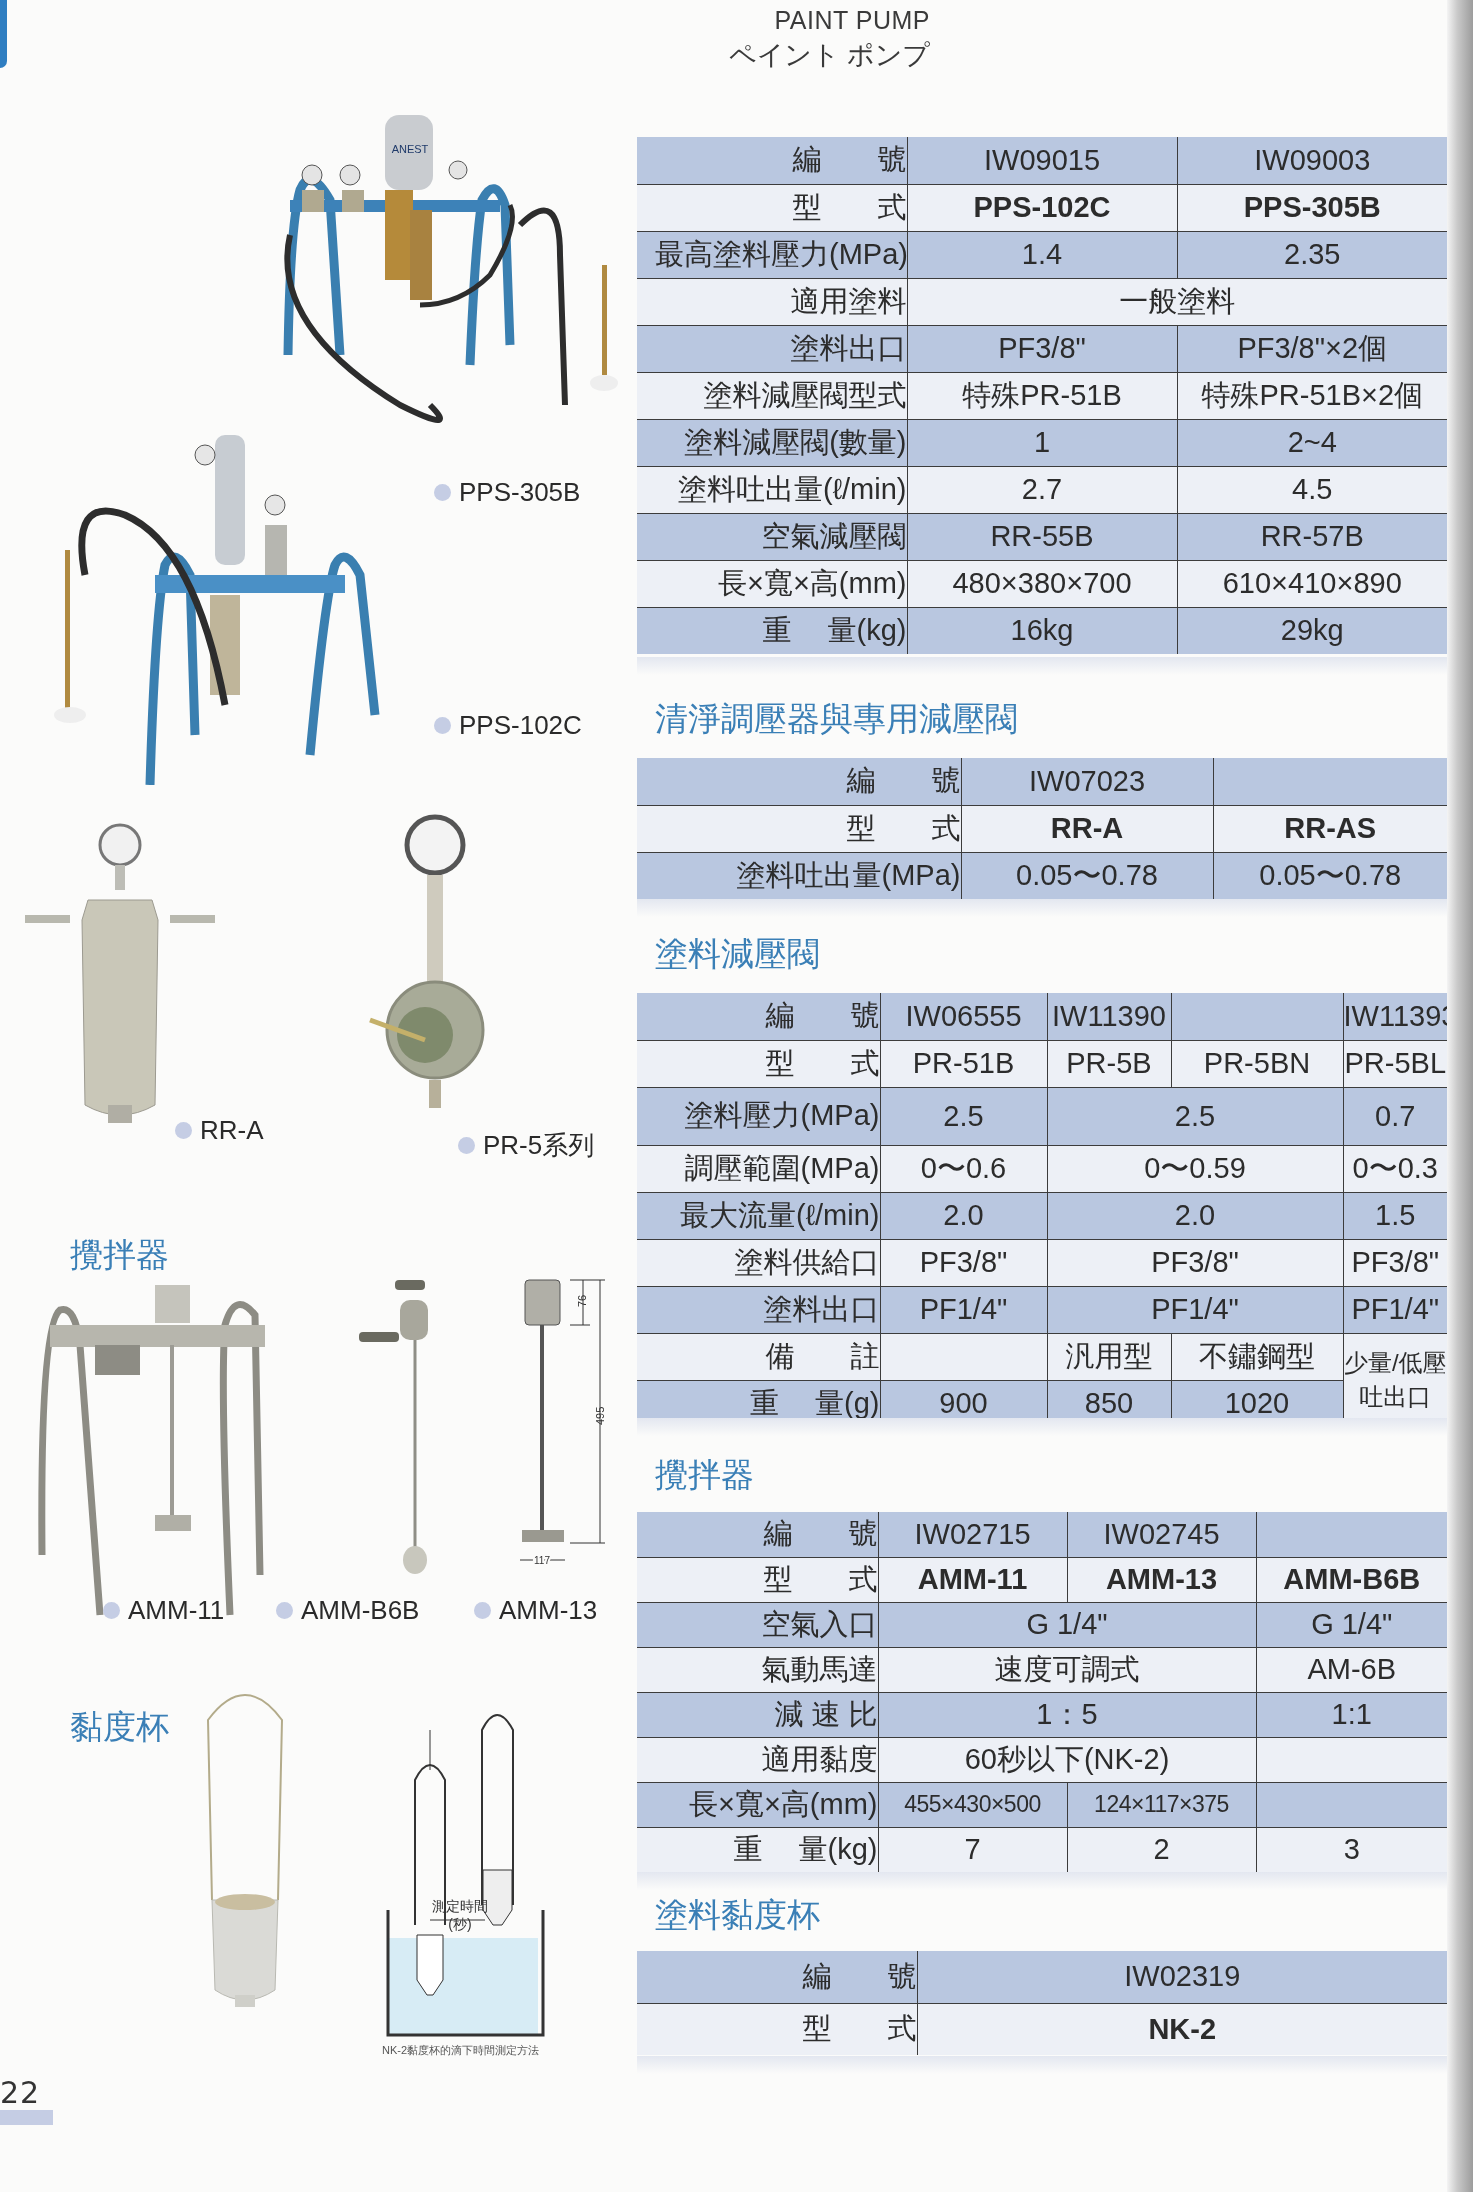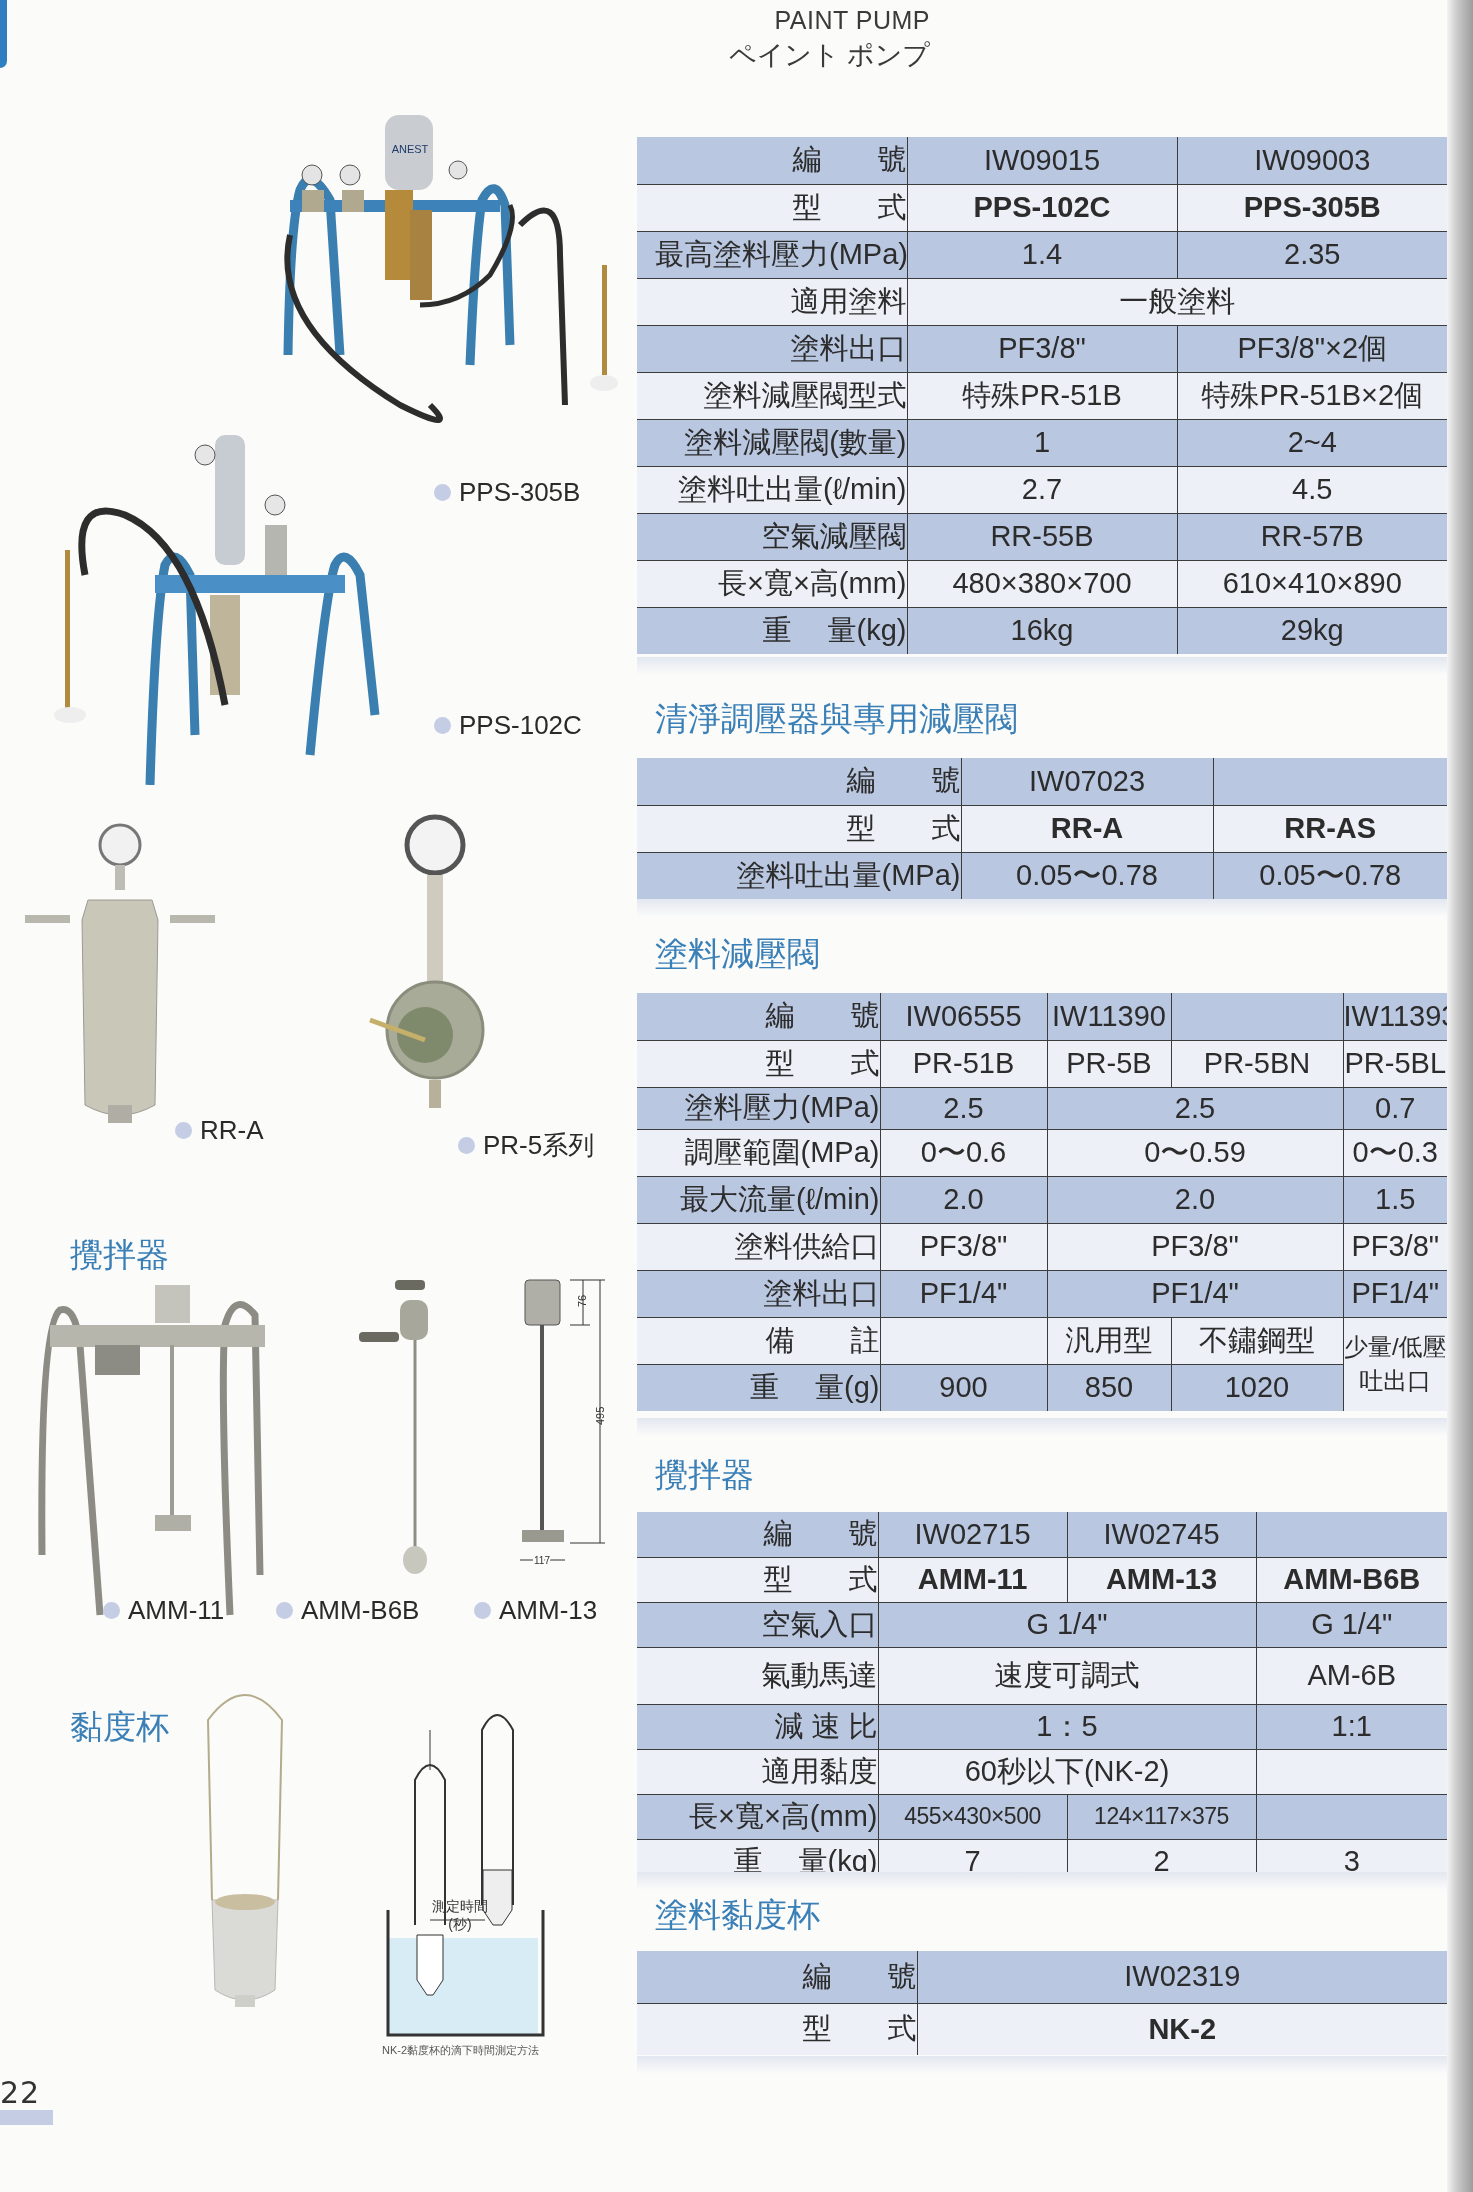--- a/index.html
+++ b/index.html
@@ -329,21 +329,21 @@
     <td></td>
     <td>IW11393</td>
   </tr>
   <tr class="w" style="height:47px">
     <td class="lbl-spaced"><span>型</span><span class="gap"></span><span>式</span></td>
     <td>PR-51B</td>
     <td>PR-5B</td>
     <td>PR-5BN</td>
     <td>PR-5BL</td>
   </tr>
-  <tr class="b" style="height:42px">
+  <tr class="b" style="height:58px">
     <td>塗料壓力(MPa)</td>
     <td>2.5</td>
     <td colspan="2">2.5</td>
     <td>0.7</td>
   </tr>
   <tr class="w" style="height:47px">
     <td>調壓範圍(MPa)</td>
     <td>0〜0.6</td>
     <td colspan="2">0〜0.59</td>
     <td>0〜0.3</td>
@@ -402,21 +402,21 @@
     <td class="lbl-spaced"><span>型</span><span class="gap"></span><span>式</span></td>
     <td class="bold">AMM-11</td>
     <td class="bold">AMM-13</td>
     <td class="bold">AMM-B6B</td>
   </tr>
   <tr class="b" style="height:45px">
     <td>空氣入口</td>
     <td colspan="2">G 1/4"</td>
     <td>G 1/4"</td>
   </tr>
-  <tr class="w" style="height:57px">
+  <tr class="w" style="height:45px">
     <td>氣動馬達</td>
     <td colspan="2">速度可調式</td>
     <td>AM-6B</td>
   </tr>
   <tr class="b" style="height:45px">
     <td>減 速 比</td>
     <td colspan="2">1：5</td>
     <td>1:1</td>
   </tr>
   <tr class="w" style="height:45px">

